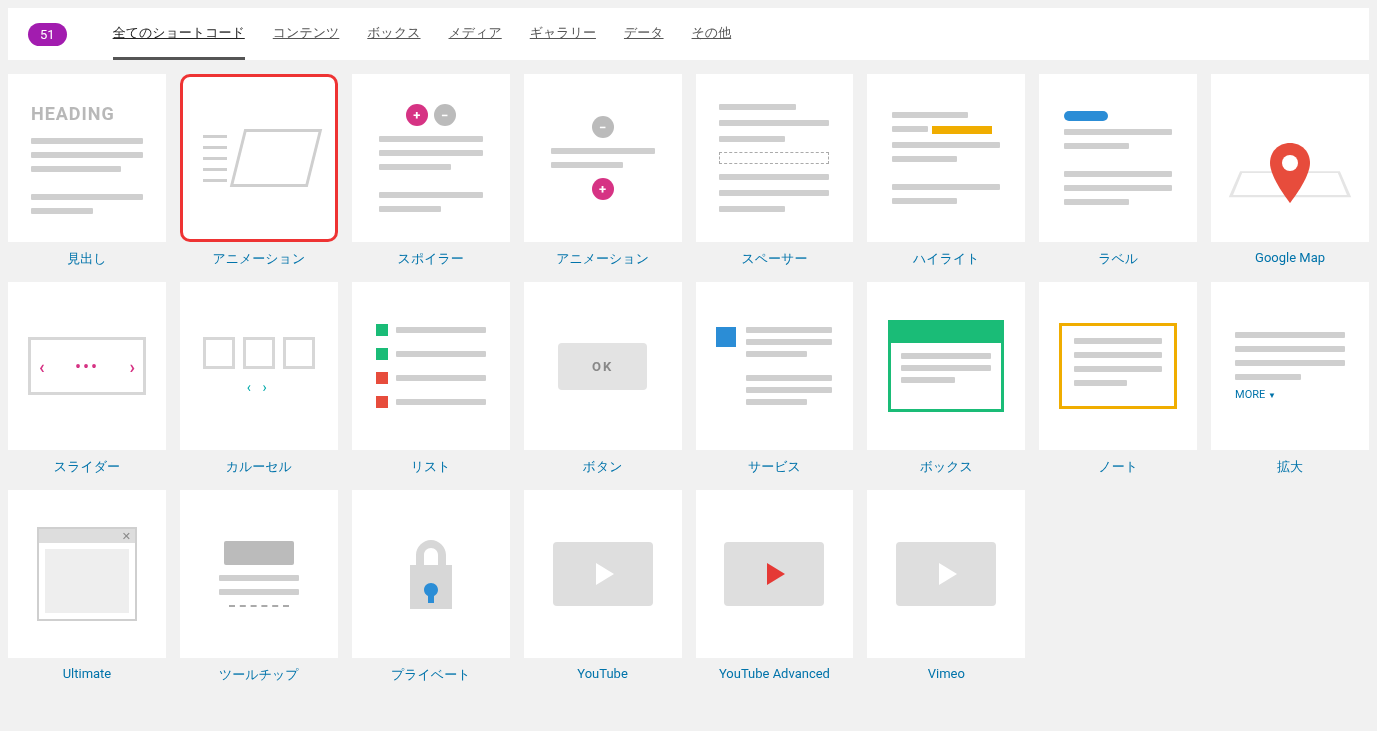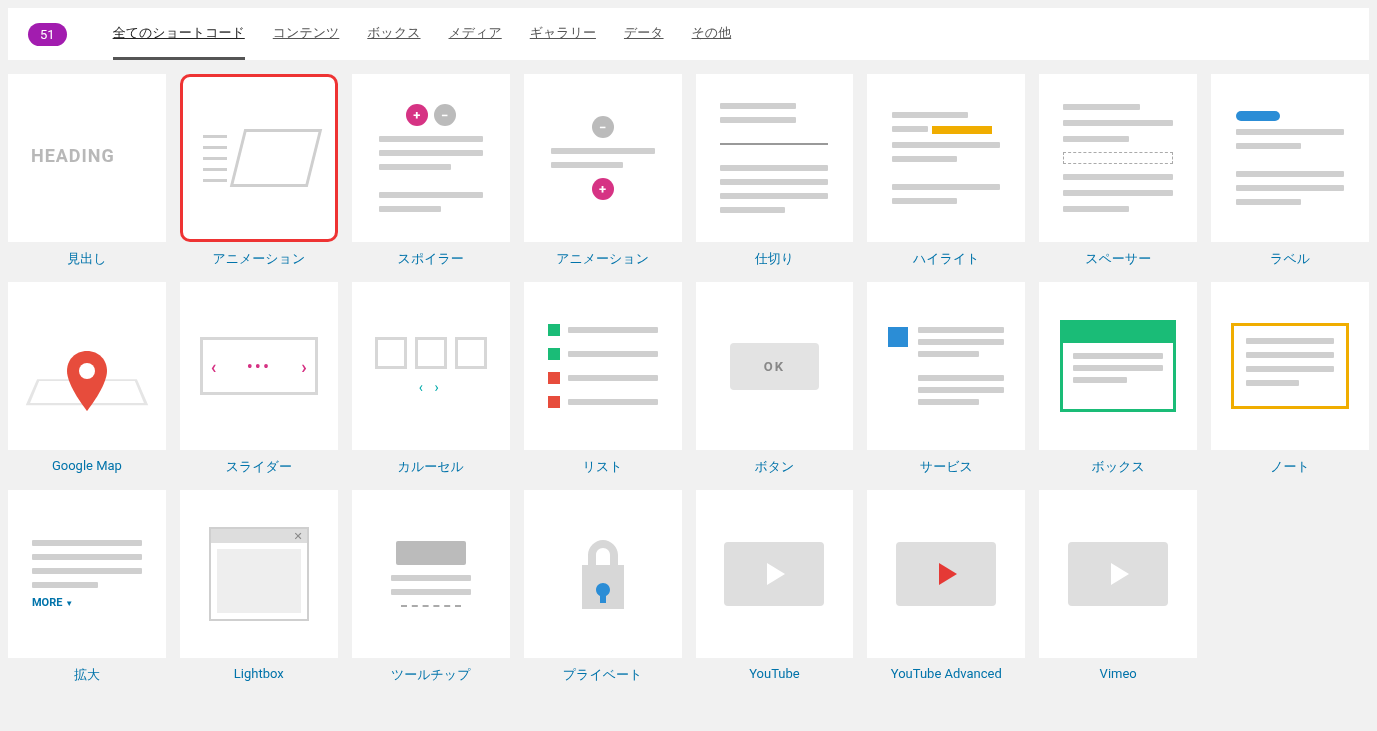--- a/index.html
+++ b/index.html
@@ -66,21 +66,21 @@
     border-radius: 10px;
   }
   .label { text-align: center; color: #0073aa; font-size: 13px; }
 
   
   .linebox { display:flex; flex-direction:column; gap:8px; width:104px; }
   .ln { height:6px; background:#cfcfcf; border-radius:1px; }
 
   
   .heading-text { font-weight:700; color:#b8b8b8; font-size:18px; letter-spacing:1px; margin-bottom:6px;}
-  .heading-group{display:flex;flex-direction:row;gap:8px;width:112px}
+  .heading-group{display:flex;flex-direction:column;gap:8px;width:112px}
 
   
   .anim-card{display:flex;gap:10px;align-items:center}
   .anim-dashes{display:flex;flex-direction:column;gap:8px}
   .anim-dashes div{width:24px;height:3px;background:#cfcfcf}
   .anim-frame{width:78px;height:58px;border:3px solid #cfcfcf;transform:skewX(-14deg)}
 
   
   .spoiler{display:flex;flex-direction:column;gap:10px;align-items:center;width:106px}
   .spoiler .row{display:flex;gap:6px;justify-content:center}
@@ -148,21 +148,21 @@
   
   .box-card{width:116px;height:92px;border:3px solid #1abc77;display:flex;flex-direction:column}
   .box-head{background:#1abc77;height:20px}
   .box-body{padding:10px;display:flex;flex-direction:column;gap:6px}
 
   
   .note-card{width:118px;height:86px;border:3px solid #f0ad00;padding:12px;display:flex;flex-direction:column;gap:8px}
 
   
   .expand-card{width:110px;display:flex;flex-direction:column;gap:8px}
-  .more{color:#0073aa;font-size:11px;font-weight:bold}
+  .more{color:#0073aa;font-size:11px;font-weight:normal}
   .more .tri{font-size:8px}
 
   
   .lb-card{width:100px;height:94px;border:2px solid #cfcfcf;display:flex;flex-direction:column}
   .lb-bar{height:14px;background:#ddd;display:flex;justify-content:flex-end;align-items:center;padding-right:4px;color:#888;font-size:11px}
   .lb-body{flex:1;background:#eee;margin:6px}
 
   
   .tip-card{display:flex;flex-direction:column;gap:10px;align-items:center;width:88px}
   .tip-bubble{position:relative;width:70px;height:24px;background:#bbb;border-radius:2px}
@@ -252,62 +252,48 @@
               <div class="ln" style="width:100%"></div>
               <div class="ln" style="width:70%"></div>
             </div>
         <div class="circle pink">+</div>
       </div>
         </div>
         <div class="label">アニメーション</div>
       </div>
       <div class="cell">
         <div class="card">
-          <div class="divider-card">
+          <div class="spacer-card">
         <div class="ln" style="width:70%"></div>
-            <div class="ln" style="width:70%"></div>
-            <hr>
-            <div class="ln" style="width:100%"></div>
-            <div class="ln" style="width:100%"></div>
-            <div class="ln" style="width:100%"></div>
-            <div class="ln" style="width:60%"></div>
-      </div>
-        </div>
-        <div class="label">仕切り</div>
+            <div class="ln" style="width:100%"></div>
+            <div class="ln" style="width:60%"></div>
+            <div class="dash"></div>
+            <div class="ln" style="width:100%"></div>
+            <div class="ln" style="width:100%"></div>
+            <div class="ln" style="width:60%"></div>
+      </div>
+        </div>
+        <div class="label">スペーサー</div>
       </div>
       <div class="cell">
         <div class="card">
           <div class="hl-card">
         <div class="ln" style="width:70%"></div>
         <div class="hl-row">
               <div class="ln" style="width:36px"></div>
               <div class="hl-yellow"></div>
             </div>
         <div class="ln" style="width:100%"></div>
             <div class="ln" style="width:60%"></div>
             <div class="ln" style="width:0%"></div>
             <div class="ln" style="width:100%"></div>
             <div class="ln" style="width:60%"></div>
       </div>
         </div>
         <div class="label">ハイライト</div>
-      </div>
-      <div class="cell">
-        <div class="card">
-          <div class="spacer-card">
-        <div class="ln" style="width:70%"></div>
-            <div class="ln" style="width:100%"></div>
-            <div class="ln" style="width:60%"></div>
-            <div class="dash"></div>
-            <div class="ln" style="width:100%"></div>
-            <div class="ln" style="width:100%"></div>
-            <div class="ln" style="width:60%"></div>
-      </div>
-        </div>
-        <div class="label">スペーサー</div>
       </div>
       <div class="cell">
         <div class="card">
           <div class="lbl-card">
         <div class="lbl-pill"></div>
         <div class="ln" style="width:100%"></div>
             <div class="ln" style="width:60%"></div>
             <div class="ln" style="width:0%"></div>
             <div class="ln" style="width:100%"></div>
             <div class="ln" style="width:100%"></div>
@@ -435,21 +421,21 @@
         </div>
         <div class="label">拡大</div>
       </div>
       <div class="cell">
         <div class="card">
           <div class="lb-card">
             <div class="lb-bar">✕</div>
             <div class="lb-body"></div>
           </div>
         </div>
-        <div class="label">Lightbox</div>
+        <div class="label">Ultimate</div>
       </div>
       <div class="cell">
         <div class="card">
           <div class="tip-card">
         <div class="tip-bubble"></div>
         <div class="linebox" style="width:80px">
               <div class="ln" style="width:100%"></div>
               <div class="ln" style="width:100%"></div>
             </div>
         <div class="tip-txt"></div>

